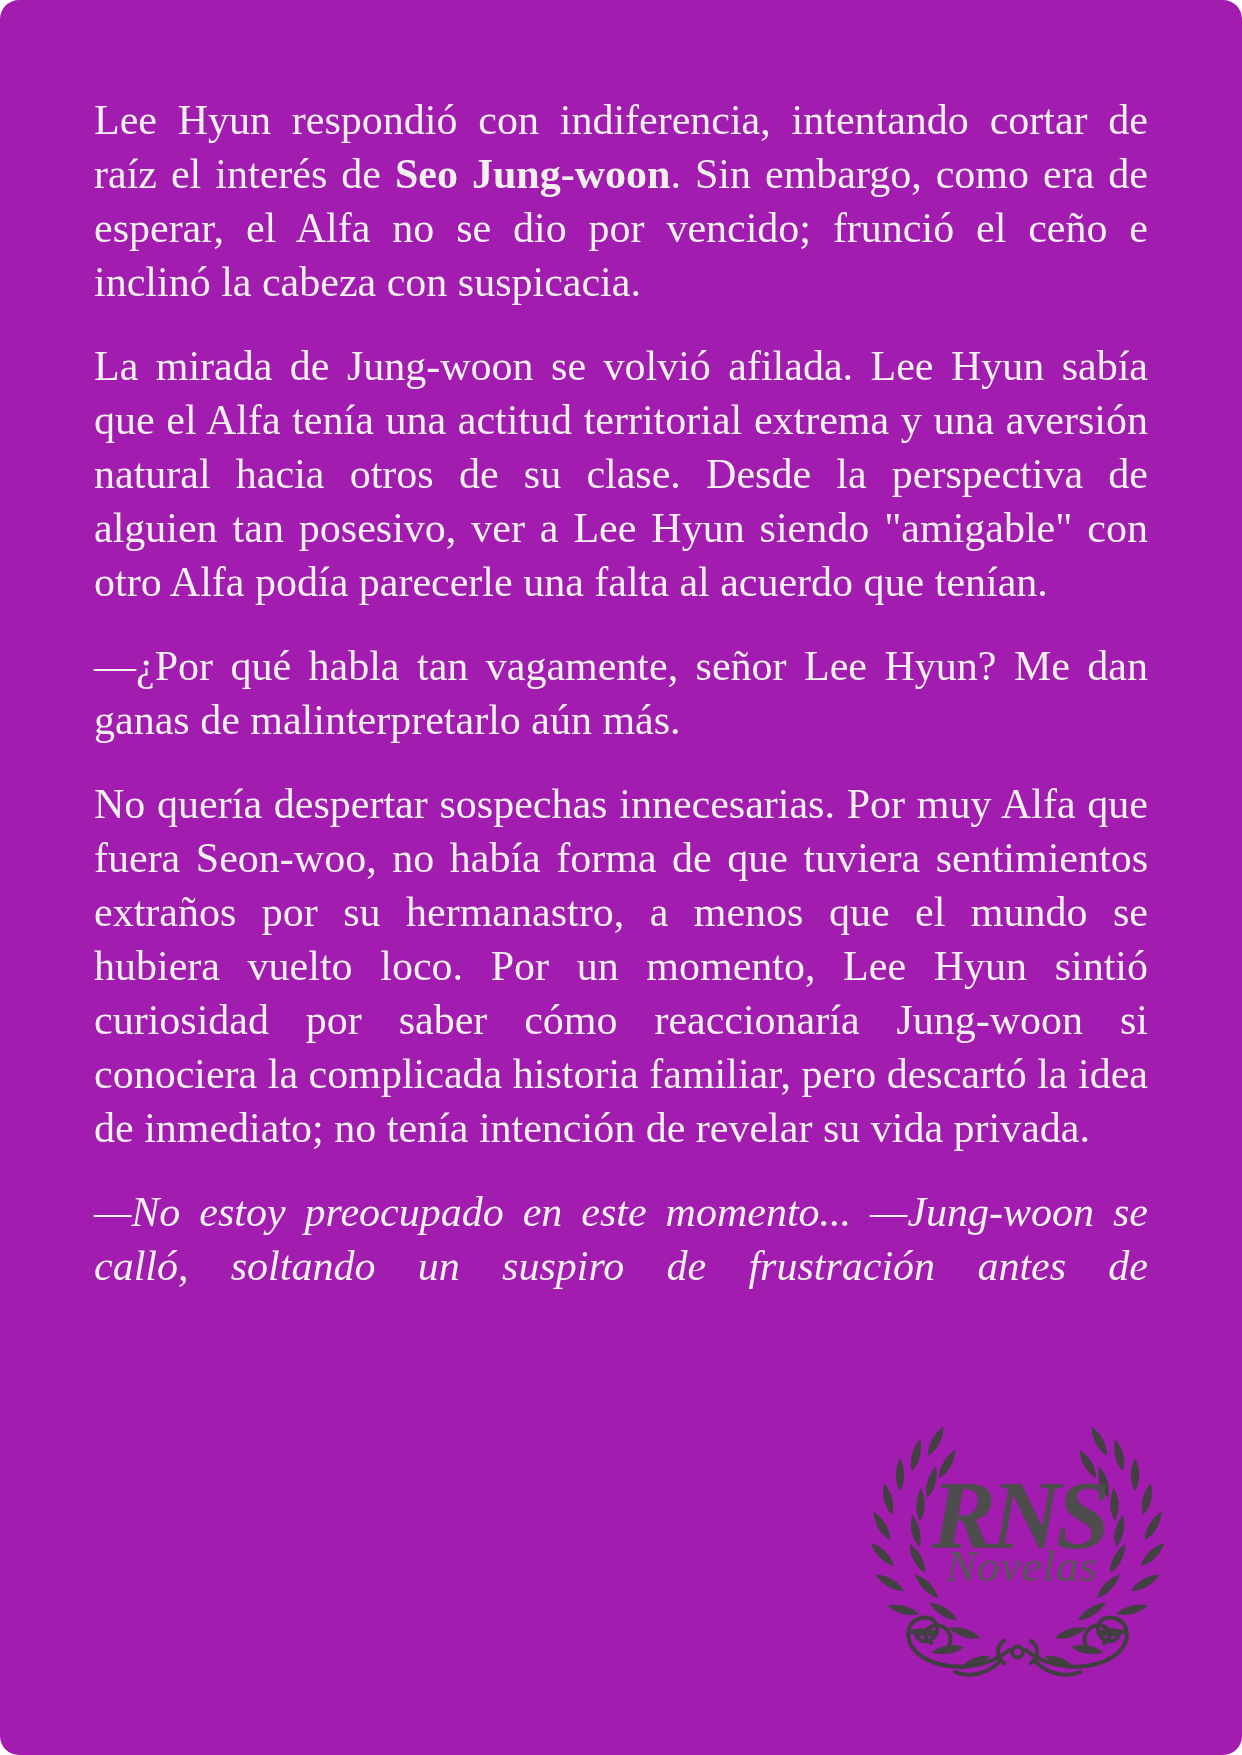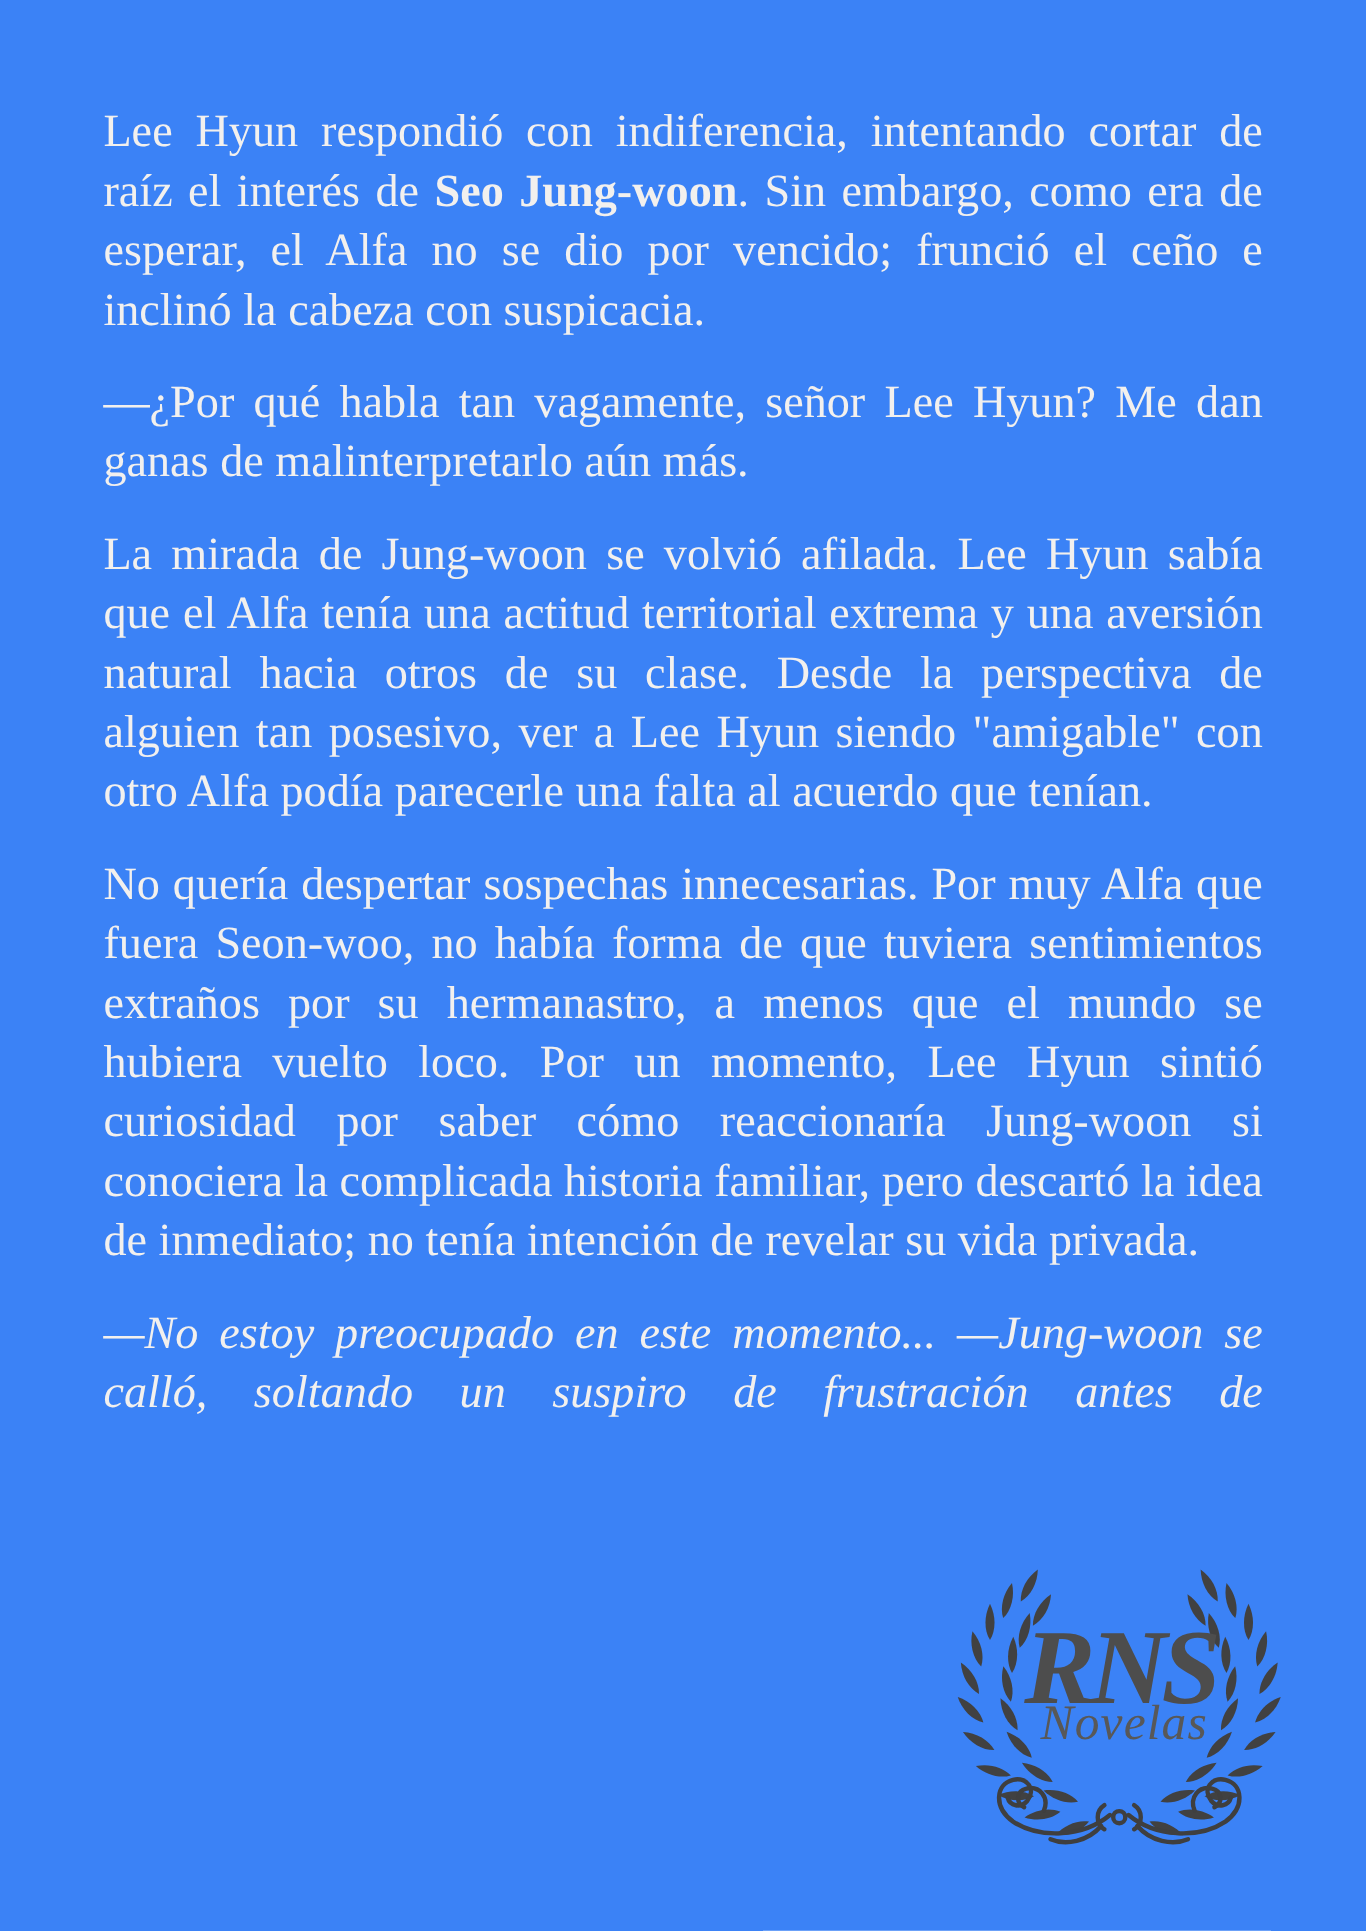--- a/index.html
+++ b/index.html
@@ -47,26 +47,26 @@
   }
   .watermark svg {
     display: block;
     width: 100%;
     height: 100%;
   }
 </style>
 </head>
 <body>
 
-<div class="page" style="background: #3b82f6;">
+<div class="page" style="background: #a21caf; border-radius: 19px;">
 
   <div class="page-text" style="color: rgb(242, 240, 238);">
       <p><span>Lee Hyun respondió con indiferencia, intentando cortar de raíz el interés de </span><span class="bold">Seo Jung-woon</span><span>. Sin embargo, como era de esperar, el Alfa no se dio por vencido; frunció el ceño e inclinó la cabeza con suspicacia.</span></p>
+      <p><span>La mirada de Jung-woon se volvió afilada. Lee Hyun sabía que el Alfa tenía una actitud territorial extrema y una aversión natural hacia otros de su clase. Desde la perspectiva de alguien tan posesivo, ver a Lee Hyun siendo "amigable" con otro Alfa podía parecerle una falta al acuerdo que tenían.</span></p>
       <p><span>—¿Por qué habla tan vagamente, señor Lee Hyun? Me dan ganas de malinterpretarlo aún más.</span></p>
-      <p><span>La mirada de Jung-woon se volvió afilada. Lee Hyun sabía que el Alfa tenía una actitud territorial extrema y una aversión natural hacia otros de su clase. Desde la perspectiva de alguien tan posesivo, ver a Lee Hyun siendo "amigable" con otro Alfa podía parecerle una falta al acuerdo que tenían.</span></p>
       <p><span>No quería despertar sospechas innecesarias. Por muy Alfa que fuera Seon-woo, no había forma de que tuviera sentimientos extraños por su hermanastro, a menos que el mundo se hubiera vuelto loco. Por un momento, Lee Hyun sintió curiosidad por saber cómo reaccionaría Jung-woon si conociera la complicada historia familiar, pero descartó la idea de inmediato; no tenía intención de revelar su vida privada.</span></p>
       <p style="text-align-last: justify;"><span>—No estoy preocupado en este momento... —Jung-woon se calló, soltando un suspiro de frustración antes de</span></p>
     </div>
 
   <div class="watermark">
     <svg viewBox="0 0 335 280" xmlns="http://www.w3.org/2000/svg">
       <defs>
         <path id="lf" d="M0 0 C5.5 -9 5.5 -22 0 -33 C-5.5 -22 -5.5 -9 0 0 Z"></path>
       </defs>
 

